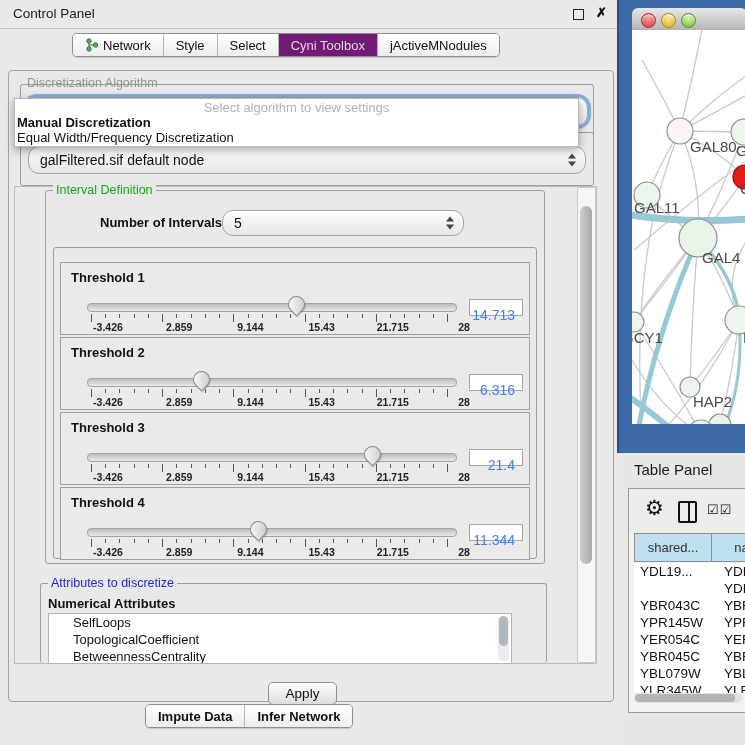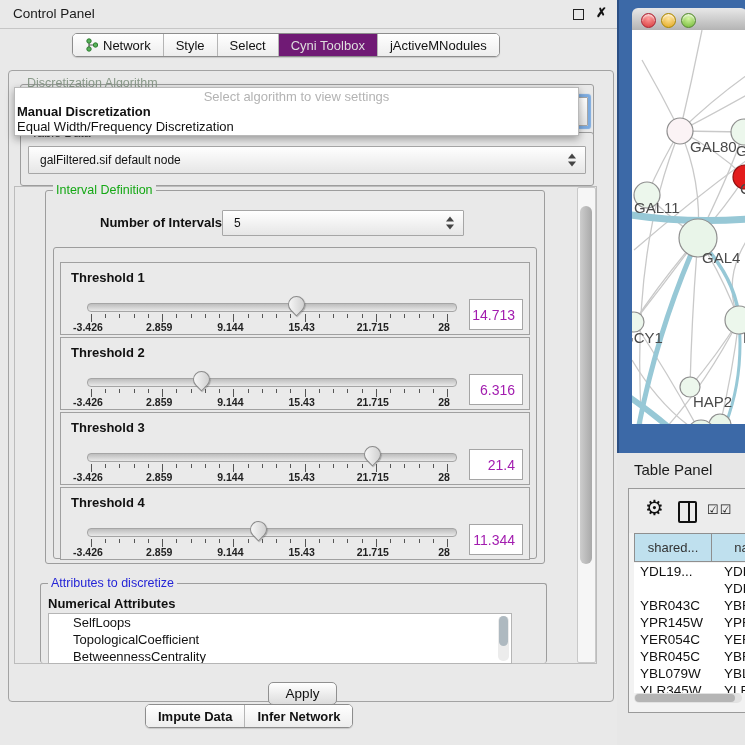--- a/index.html
+++ b/index.html
@@ -19,48 +19,48 @@
   .seg .tab.sel{background:#701a75;color:#dedede;}
   .toptabs{left:72px;top:33px;}
   .bottomtabs{left:145px;top:704px;}
   .bottomtabs .tab{font-weight:600;}
 
   .panel{left:8px;top:70px;width:604px;height:630px;border:1px solid #a3a3a3;border-radius:4px;background:#e9e9e9;}
 
   .grouplab{font-size:12.5px;background:#e9e9e9;padding:0 3px;position:absolute;z-index:2;}
   .groupbox{position:absolute;border:1px solid #9d9d9d;border-radius:3px;}
 
-  .combo{position:absolute;background:linear-gradient(#ffffff,#e6e6e6);border:1px solid #a6a6a6;border-radius:1px;font-size:12px;color:#111;text-align:right;}
+  .combo{position:absolute;background:linear-gradient(#ffffff,#e6e6e6);border:1px solid #a6a6a6;border-radius:11px;font-size:14px;color:#111;text-align:right;}
   .combo .val{position:absolute;left:11px;top:50%;transform:translateY(-50%);}
   .stepper{position:absolute;right:9px;top:50%;transform:translateY(-50%);display:flex;flex-direction:column;align-items:center;line-height:0;}
   .stepper i{display:block;width:0;height:0;border-left:4px solid transparent;border-right:4px solid transparent;}
   .stepper i.up{border-bottom:5px solid #444;margin-bottom:3px;}
   .stepper i.dn{border-top:5px solid #444;}
 
   .focusring{box-shadow:0 0 1px 3px rgba(96,155,221,.8);}
 
-  .popup{left:14px;top:87px;width:563px;height:47px;background:#fff;border:1px solid #b9b9b9;box-shadow:0 3px 8px rgba(0,0,0,.35);z-index:10;}
+  .popup{left:14px;top:98px;width:563px;height:47px;background:#fff;border:1px solid #b9b9b9;box-shadow:0 3px 8px rgba(0,0,0,.35);z-index:10;}
   .popup .prompt{font-size:13px;color:#b3b3b3;text-align:center;padding-top:1px;height:15px;}
   .popup .opt{font-size:13px;color:#111;padding-left:2px;height:15px;line-height:15px;white-space:nowrap;}
   .popup .opt.bold{font-weight:bold;}
 
   
   .vtrack{background:#f6f6f6;border:1px solid #c9c9c9;border-radius:2px;}
   .vthumb{background:linear-gradient(90deg,#cdcdcd,#a9a9a9);border-radius:7px;}
 
   
   .thr{position:absolute;width:468px;height:71px;border:1px solid #a0a0a0;background:#eaeaea;}
   .thr .tlabel{position:absolute;left:10px;top:7px;font-size:13px;font-weight:bold;color:#111;}
   .thr .track{position:absolute;left:26px;top:40px;width:368px;height:7px;background:linear-gradient(#bdbdbd,#e9e9e9);border:1px solid #a5a5a5;border-radius:4px;}
   .thr .thumb{position:absolute;top:33px;width:15px;height:15px;background:linear-gradient(135deg,#fdfdfd,#c9c9c9);border:1px solid #8a8a8a;border-radius:50% 50% 50% 0;transform:rotate(-45deg);box-shadow:0 1px 1px rgba(0,0,0,.25);}
   .thr .ticks{position:absolute;left:30px;top:51px;width:356px;height:9px;}
   .thr .ticks i{position:absolute;top:0;width:1px;background:#555;}
-  .thr .tlabs{position:absolute;left:27px;top:58px;width:356px;height:12px;}
+  .thr .tlabs{position:absolute;left:47px;top:58px;width:356px;height:12px;}
   .thr .tlabs span{position:absolute;transform:translateX(-50%);font-size:10.5px;font-weight:600;color:#222;white-space:nowrap;}
-  .thr .vbox{position:absolute;left:408px;top:36px;width:54px;height:31px;background:#fff;border:1px solid #a5a5a5;font-size:14px;color:#a21caf;text-align:right;line-height:31px;padding-right:7px;box-sizing:border-box;}
+  .thr .vbox{position:absolute;left:408px;top:36px;width:54px;height:17px;background:#fff;border:1px solid #a5a5a5;font-size:14px;color:#3b82f6;text-align:right;line-height:31px;padding-right:7px;box-sizing:border-box;}
 
   .attrlist{left:48px;top:613px;width:462px;height:49px;background:#fff;border:1px solid #b5b5b5;overflow:hidden;}
   .attrlist .item{font-size:13px;color:#111;padding-left:24px;height:17px;line-height:17px;white-space:nowrap;}
   .listsb{position:absolute;right:2px;top:2px;width:11px;height:45px;background:#ececec;border-radius:5px;}
   .listsb i{position:absolute;left:1px;top:0;width:9px;height:30px;background:#aeb9c0;border-radius:5px;display:block;}
 
   .btn{background:linear-gradient(#ffffff,#dcdcdc);border:1px solid #909090;border-radius:5px;font-size:13.5px;color:#111;text-align:center;}
 
   
   .netwin{left:617px;top:0;width:128px;height:453px;background:#3c69a7;border-left:2px solid #2c4f83;}

